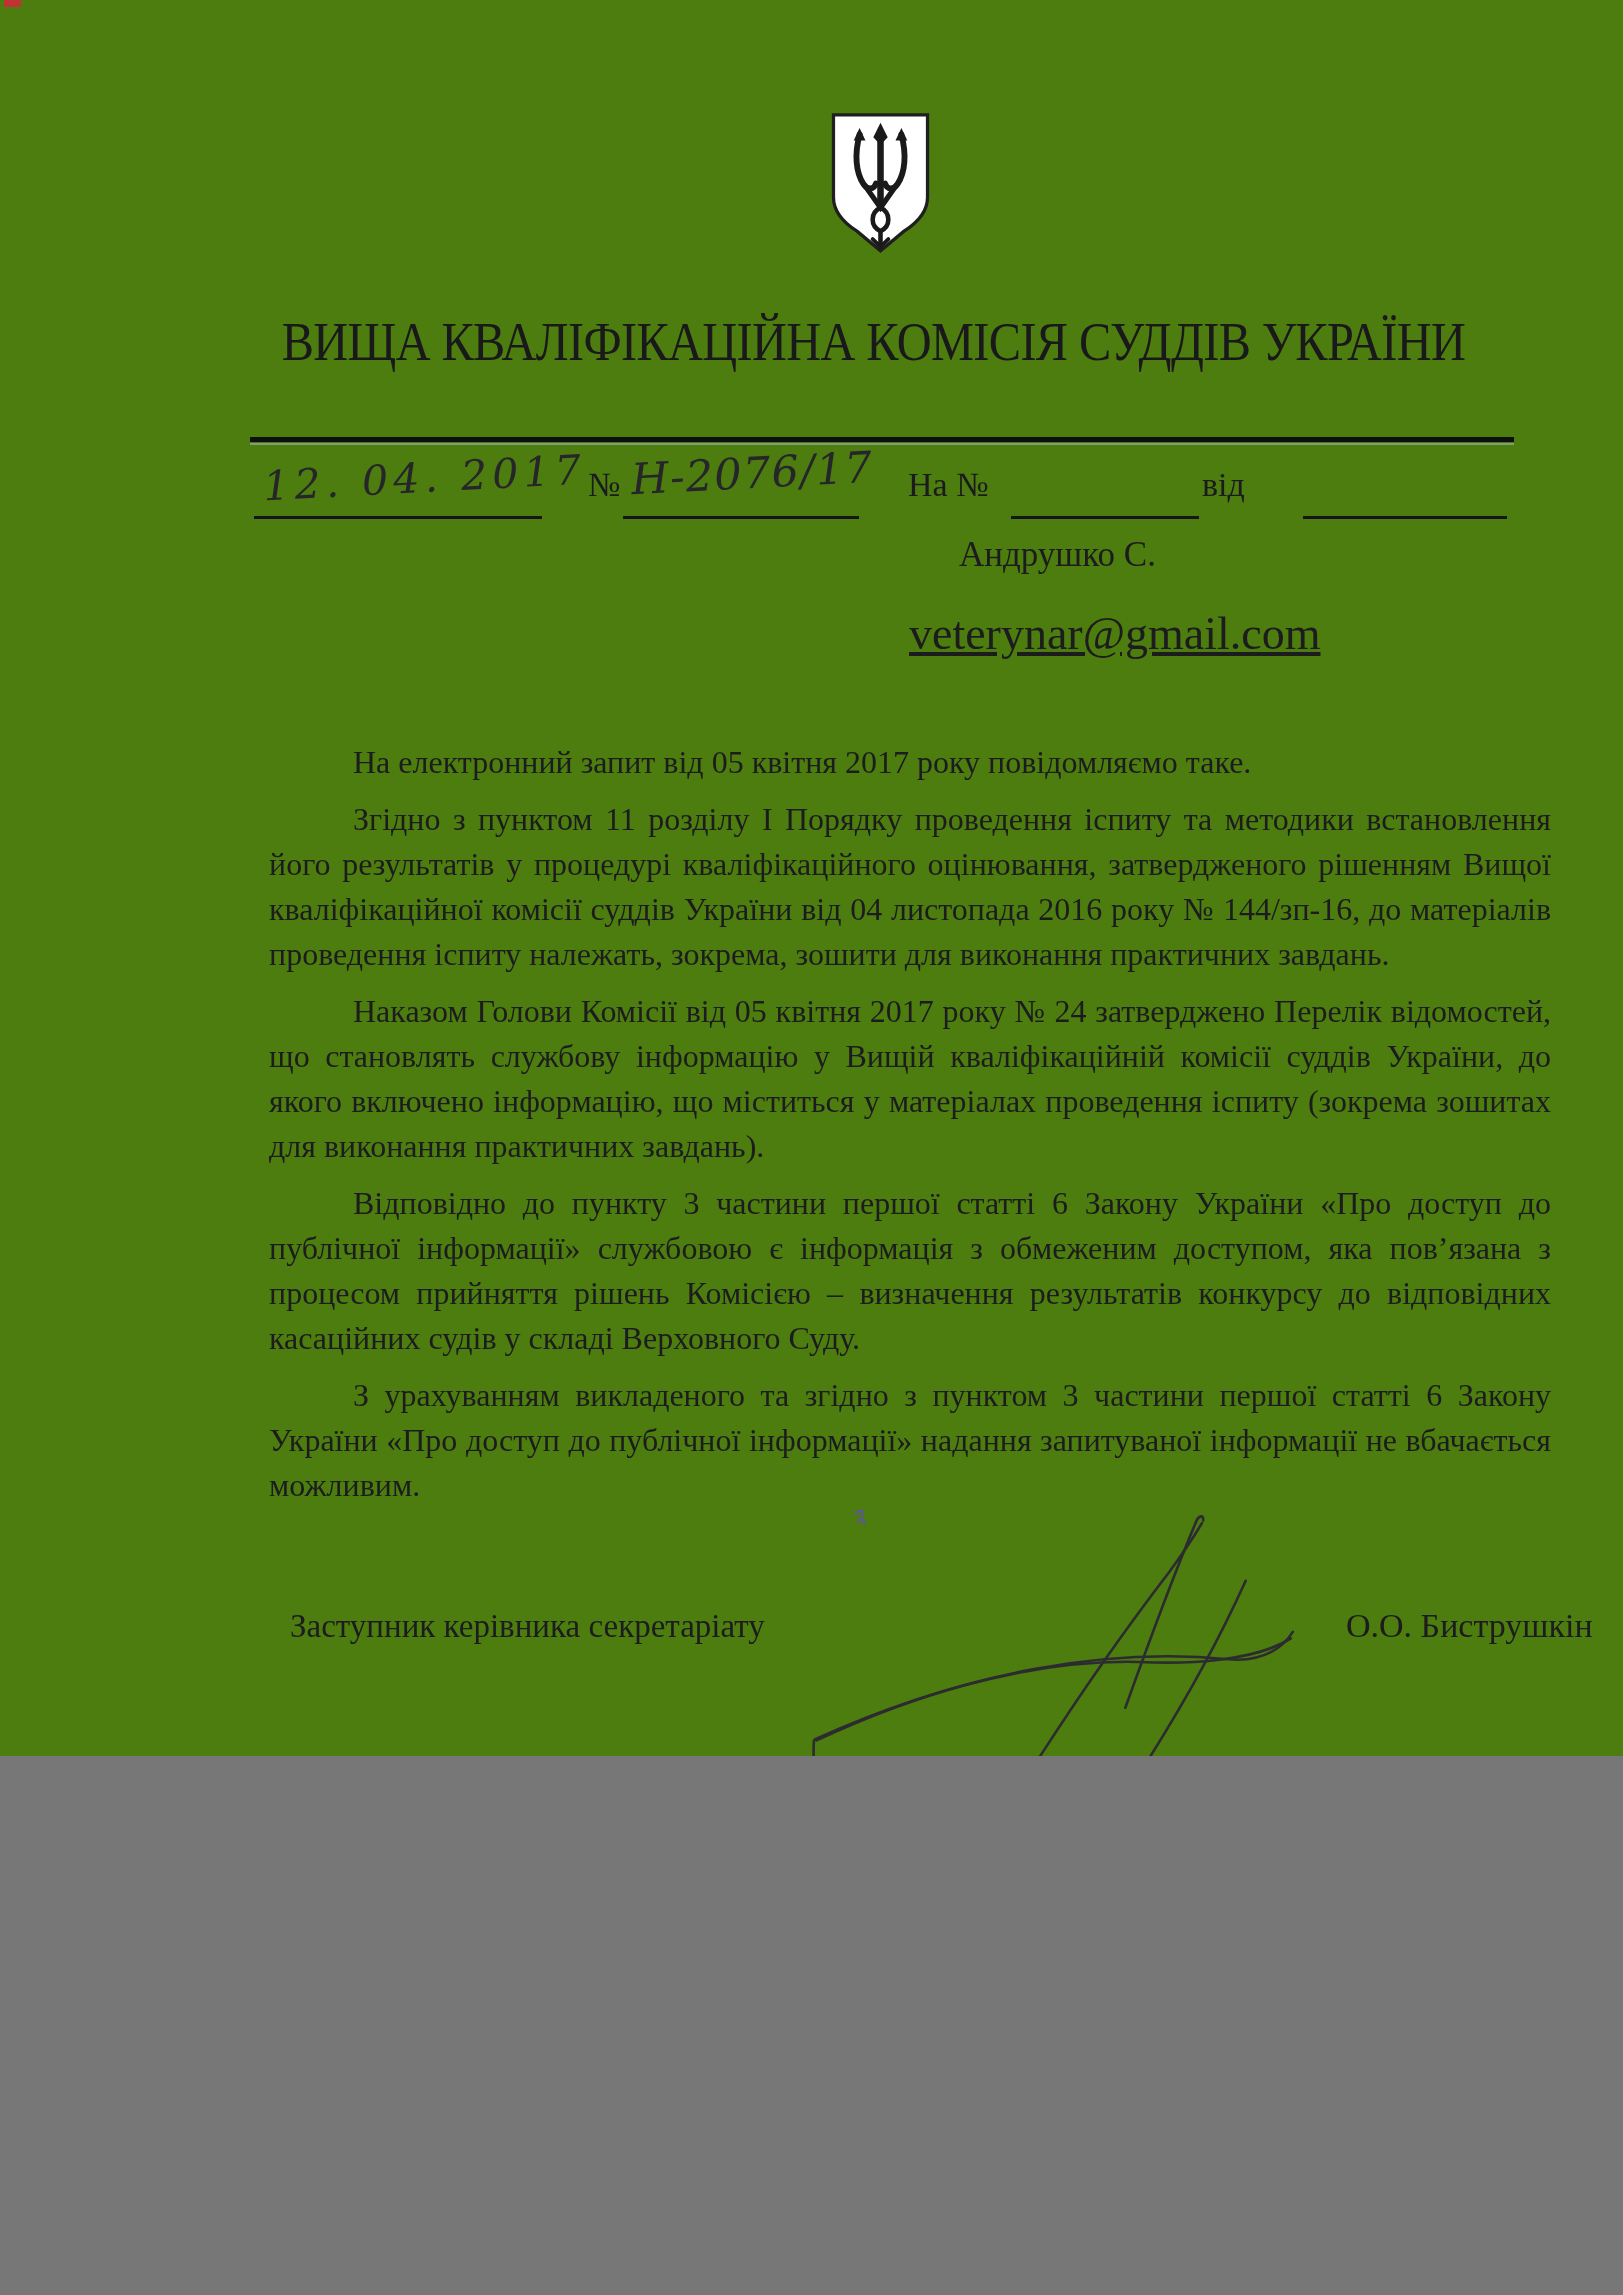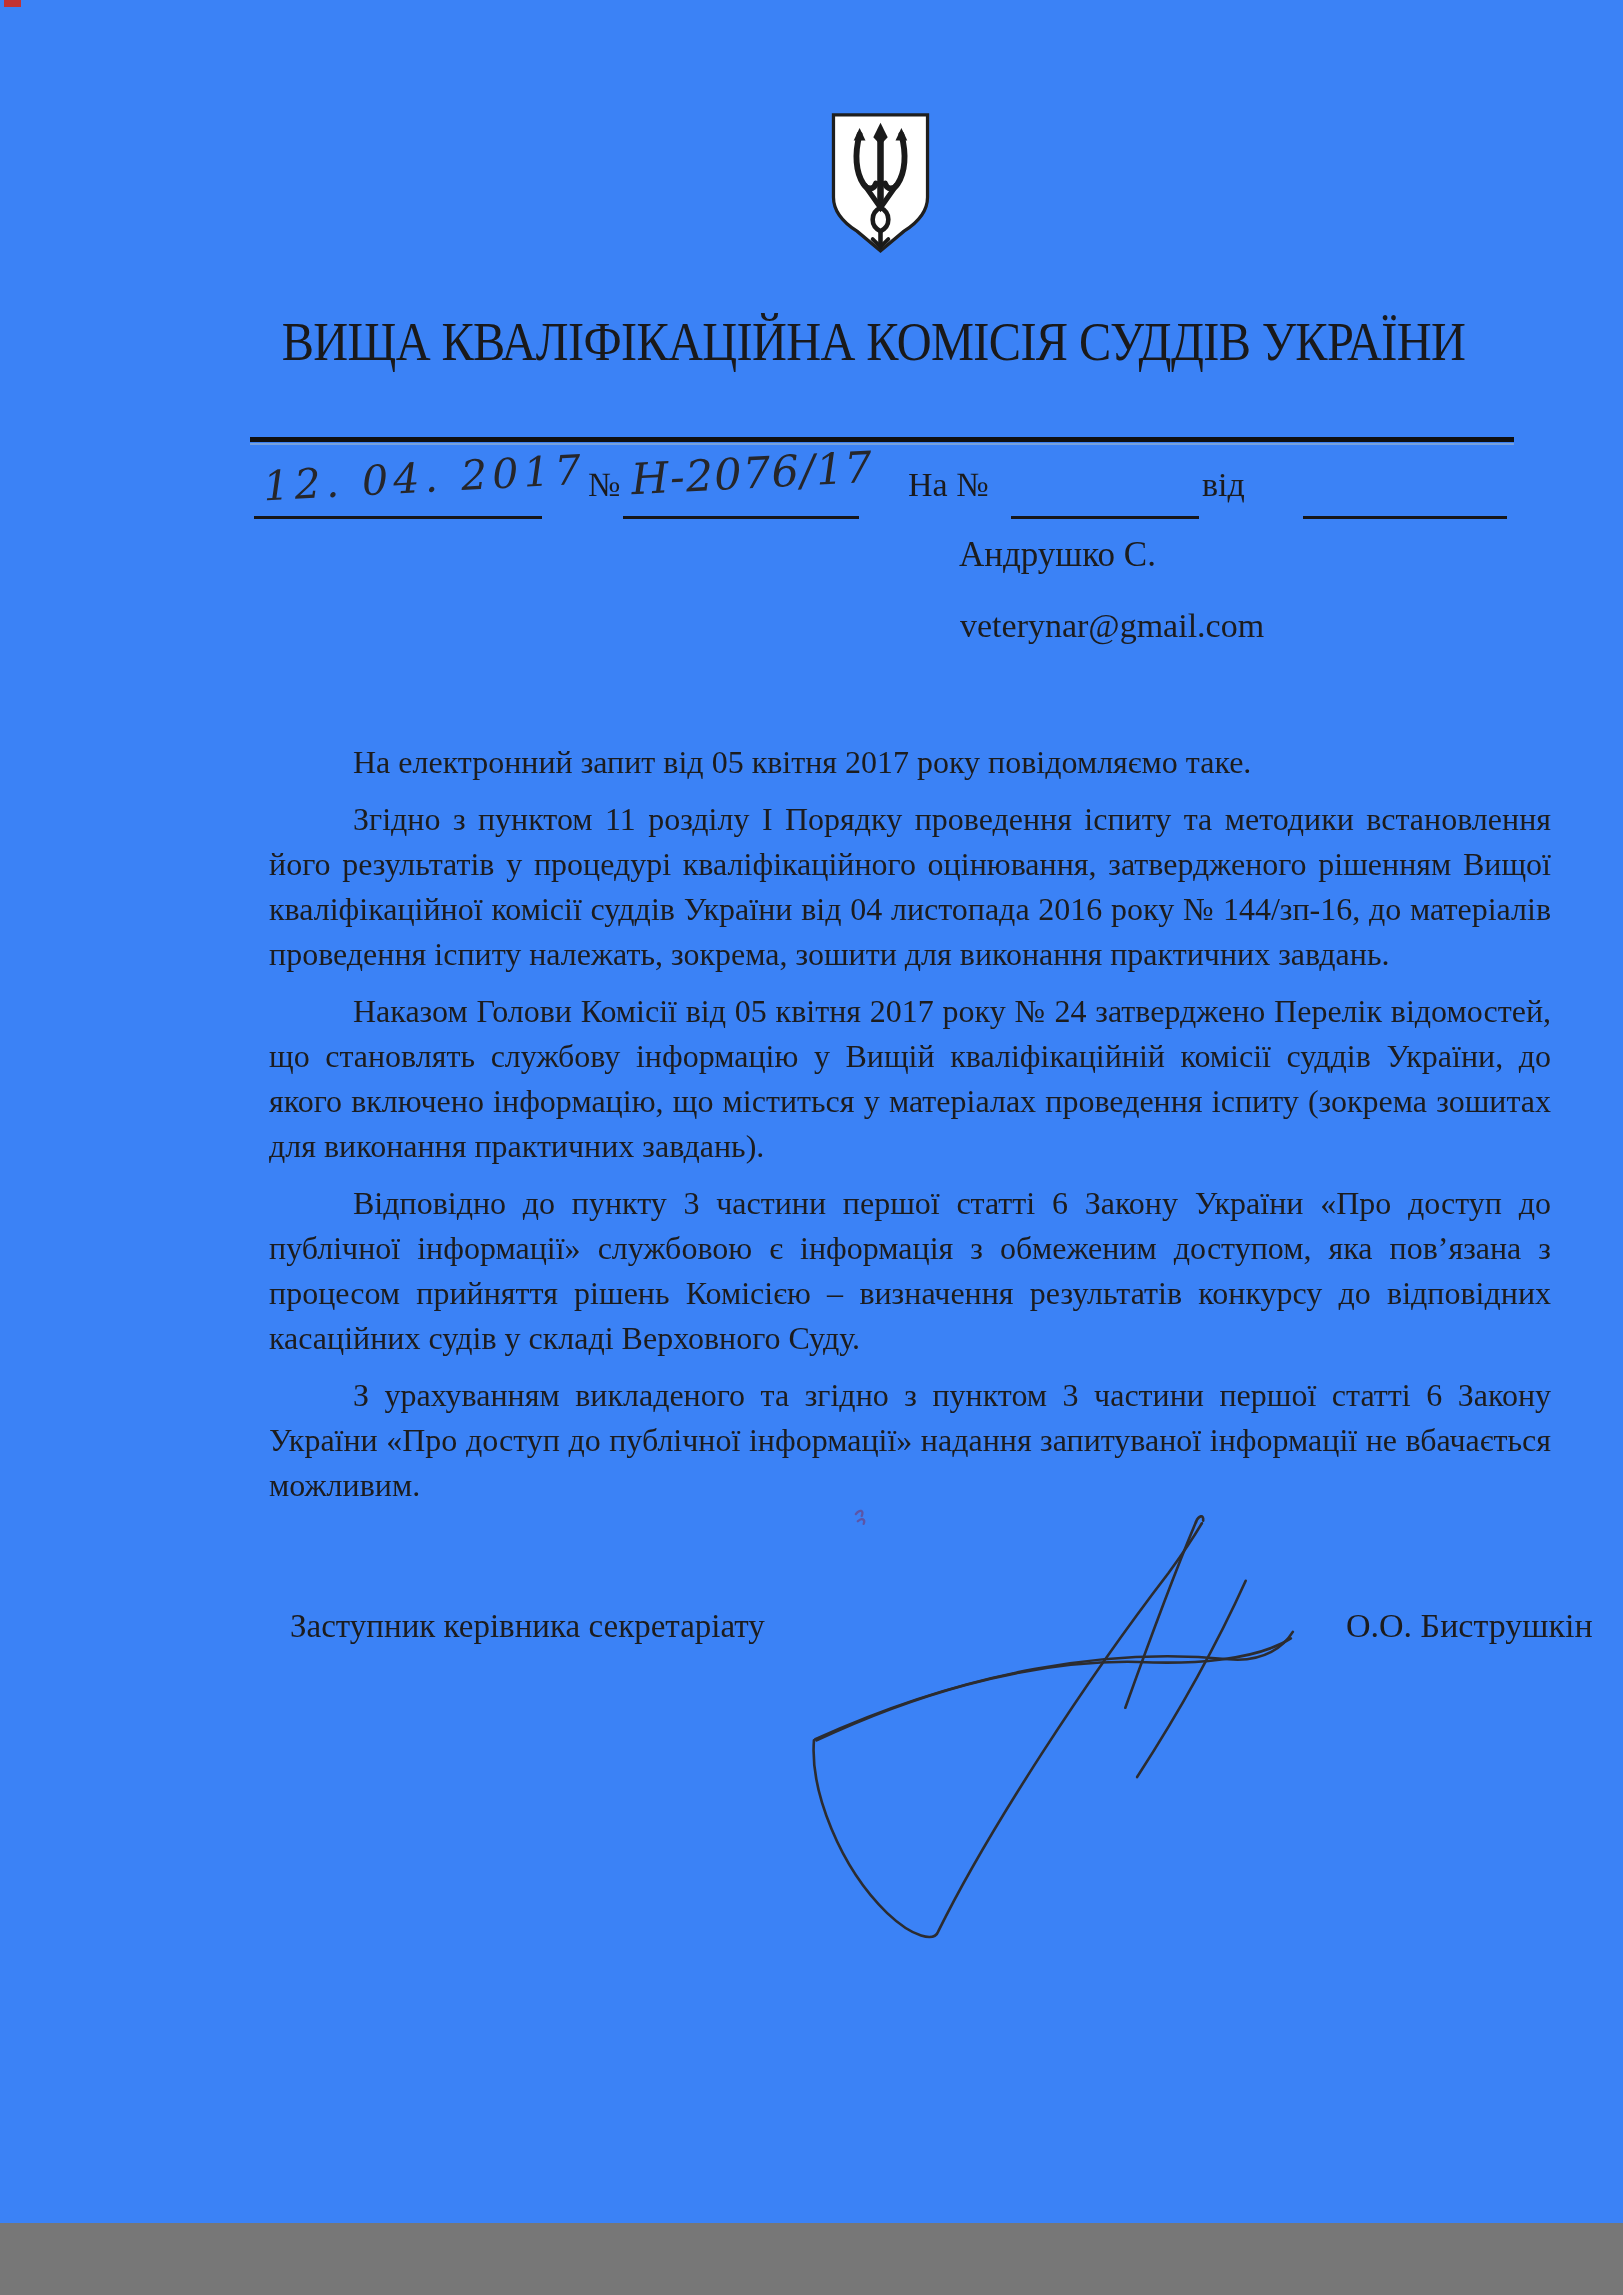--- a/index.html
+++ b/index.html
@@ -1,19 +1,19 @@
 <!DOCTYPE html>
 <html style="font-size:10.5px"><head>
 <meta charset="utf-8">
 <style>
   html,body{margin:0;padding:0;background:#777;}
   .page{
     position:relative;
-    width:1623px;height:2223px;
-    background:#3b82f6;
+    width:1623px;height:1756px;
+    background:#4d7c0f;
     font-family:"Liberation Serif",serif;
     color:#1c1c1e;
     overflow:hidden;
   }
   .abs{position:absolute;}
   
   .org-title{
     left:157px;top:314px;width:1433px;
     text-align:center;
     font-size:52px;line-height:1.05;
@@ -44,21 +44,21 @@
   .lbl-no{left:588px;top:466px;}
   .lbl-na{left:908px;top:466px;}
   .lbl-vid{left:1202px;top:466px;text-align:right;}
   .blank{height:2.6px;background:#161618;}
   .u-date{left:254px;top:516px;width:288px;}
   .u-num{left:623px;top:516px;width:236px;}
   .u-na{left:1011px;top:516px;width:188px;}
   .u-vid{left:1303px;top:516px;width:204px;}
   
   .rcpt-name{left:959px;top:535px;font-size:35px;}
-  .rcpt-email{left:960px;top:607px;font-size:34px;}
+  .rcpt-email{left:909px;top:607px;font-size:46px;text-decoration:underline;}
   
   .body-text{
     left:257px;top:728px;width:1306px;
     font-size:32px;line-height:45px;
     text-align:justify;
   }
   .body-text p{margin:12px;text-indent:84px;}
   
   .sig-title{left:257px;top:1608px;font-size:33px;white-space:nowrap;margin-left:33px;}
   .sig-name{left:1346px;top:1607px;font-size:34px;white-space:nowrap;}

